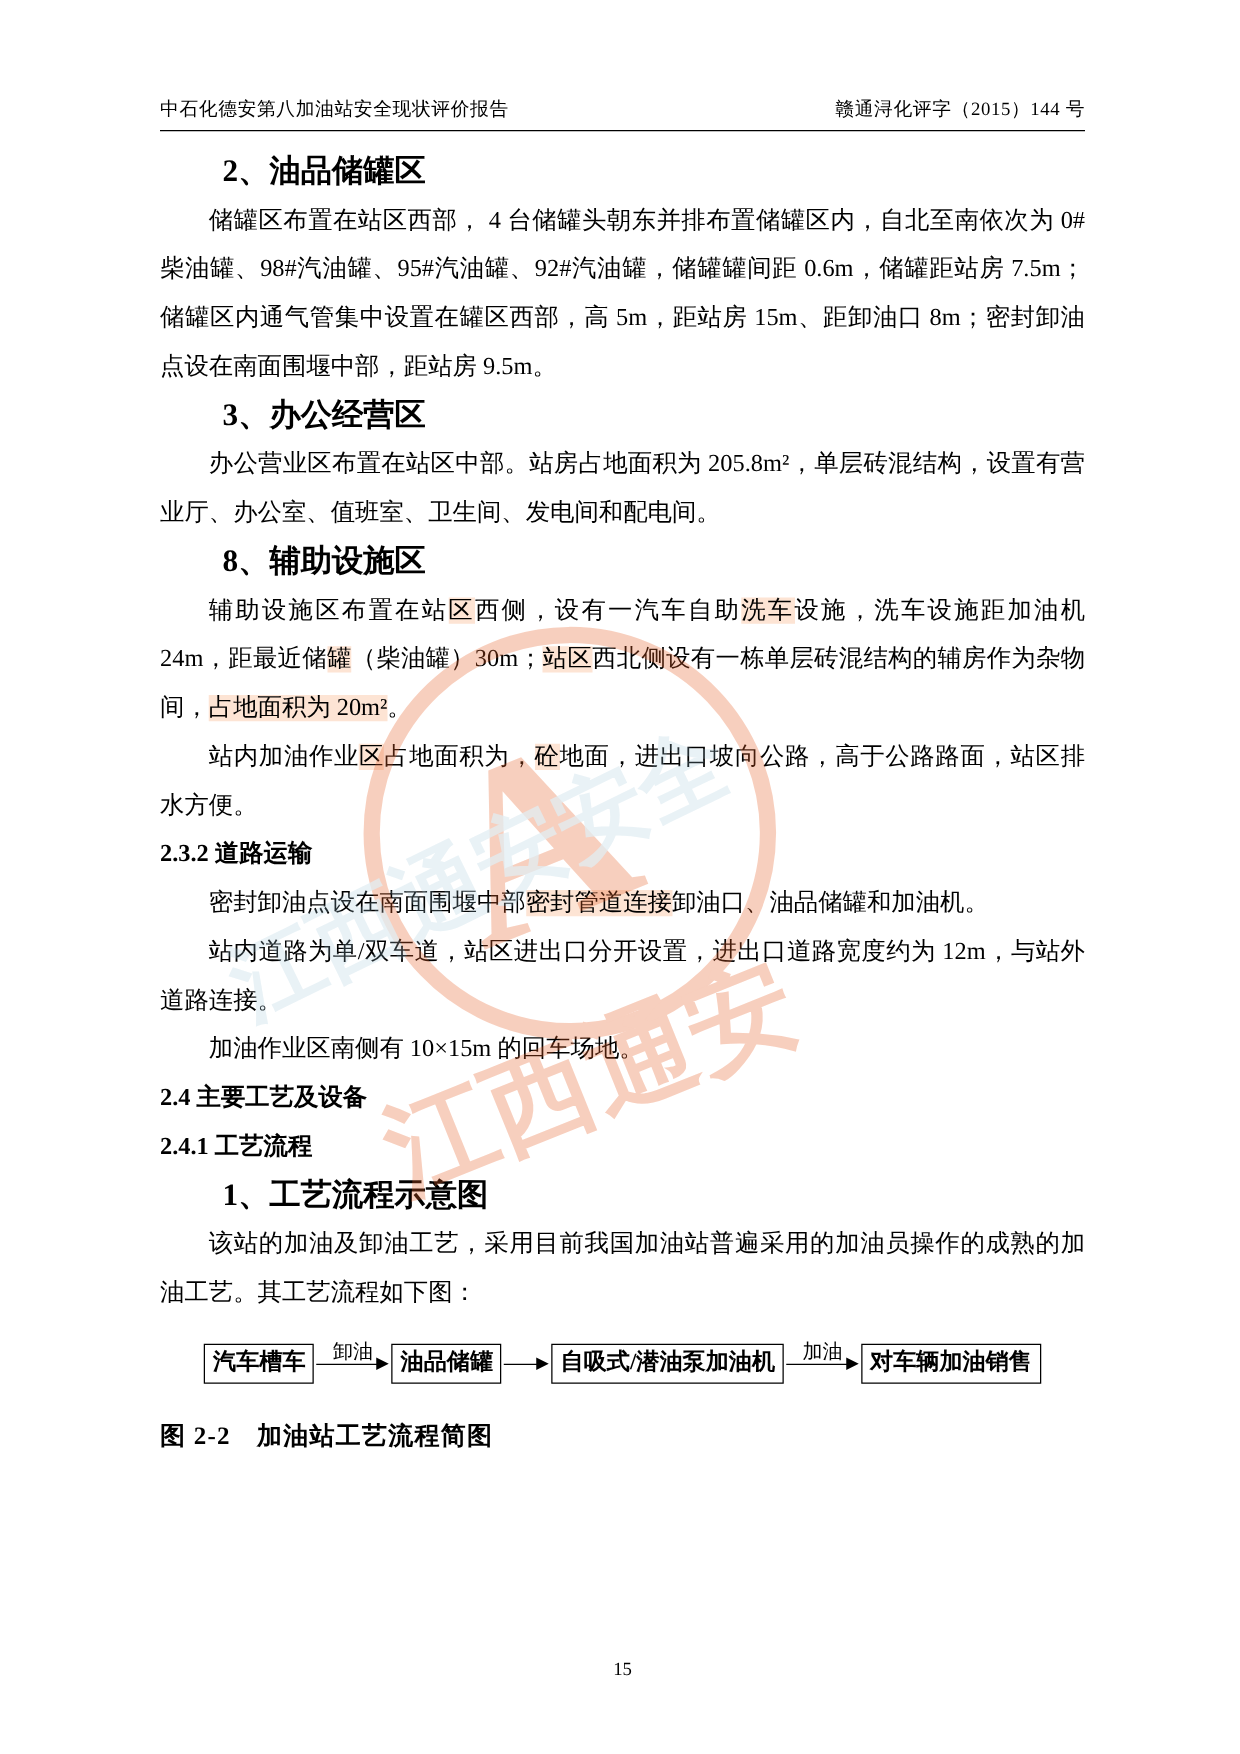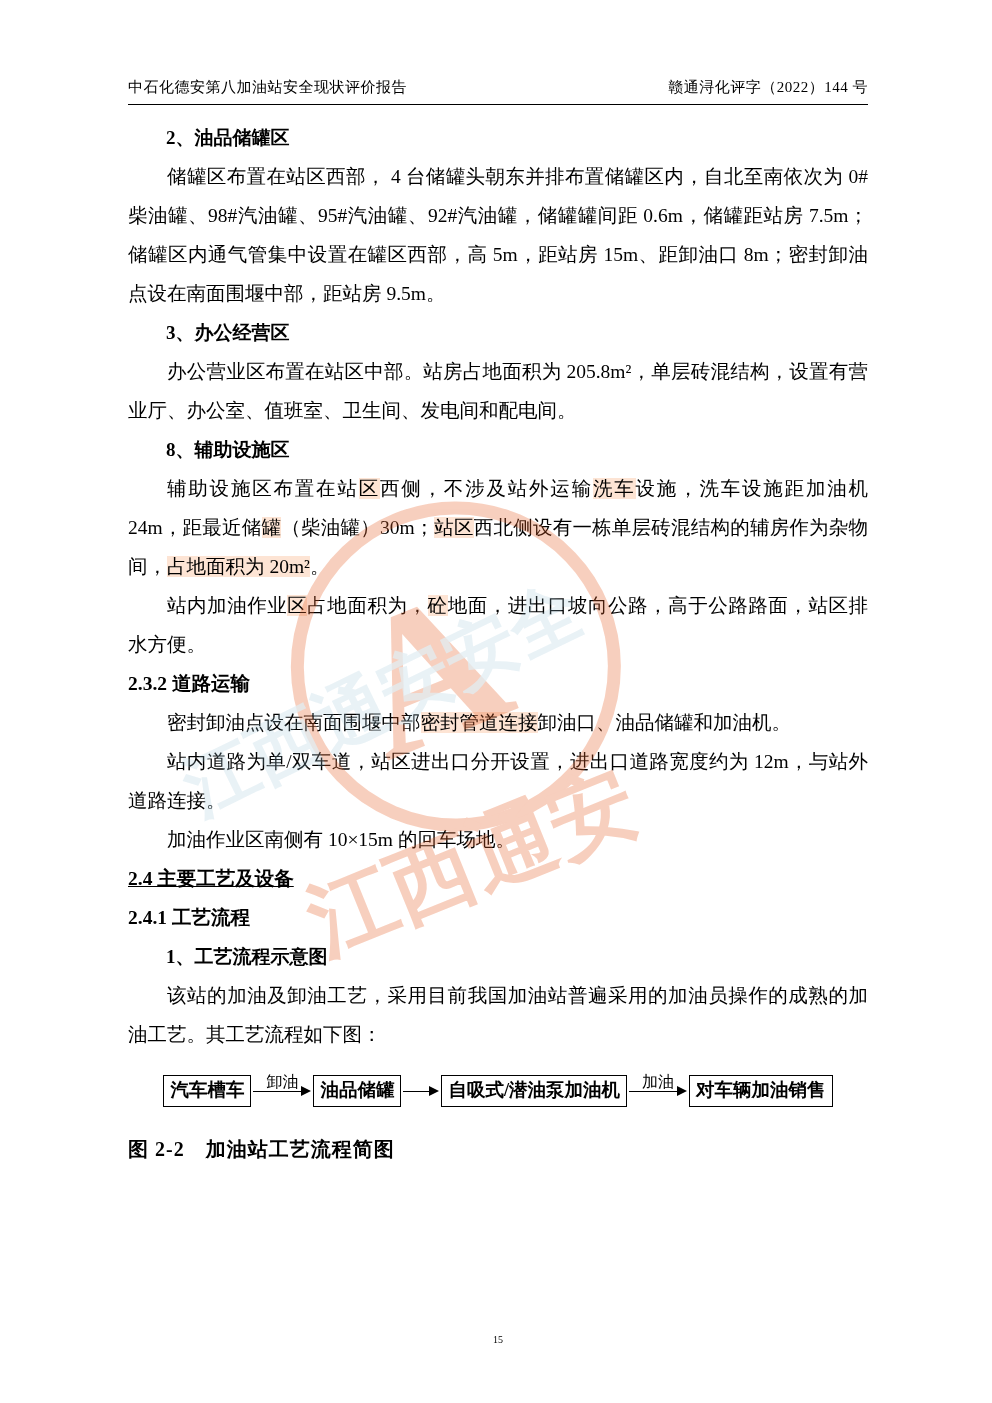--- a/index.html
+++ b/index.html
@@ -65,31 +65,30 @@
     text-align: justify;
     text-justify: inter-ideograph;
   }
   .indent {
     text-indent: 2em;
   }
   .h-sec {
     font-weight: bold;
     font-size: 19.5px;
     margin: 0;
-    text-decoration: underline;
   }
   .h-sub {
     font-weight: bold;
     font-size: 19.5px;
     margin: 0;
     text-indent: 0;
   }
   .h-sub2 {
     font-weight: bold;
-    font-size: 19px;
+    font-size: 25px;
     margin: 0;
     text-indent: 2em;
   }
   .hl {
     background: #fde4d4;
   }
   
   .flow {
     position: relative;
     margin-top: 14px;
@@ -151,21 +150,21 @@
     margin-top: 16px;
     letter-spacing: 1px;
   }
   
   .page-number {
     position: absolute;
     bottom: 58px;
     left: 0;
     width: 740px;
     text-align: center;
-    font-size: 10px;
+    font-size: 15px;
   }
   
   .watermark {
     position: absolute;
     left: 0;
     top: 0;
     width: 992px;
     height: 1403px;
     pointer-events: none;
     z-index: 5;
@@ -224,34 +223,34 @@
 </style>
 </head>
 <body>
 
 <div class="page">
 
   <div class="content">
 
     <div class="header">
       <span class="left">中石化德安第八加油站安全现状评价报告</span>
-      <span class="right">赣通浔化评字（2022）144 号</span>
+      <span class="right">赣通浔化评字（2015）144 号</span>
     </div>
     <div class="header-rule"></div>
 
     <div class="body">
 
       <p class="indent h-sub2">2、油品储罐区</p>
       <p class="indent">储罐区布置在站区西部，  4 台储罐头朝东并排布置储罐区内，自北至南依次为 0#柴油罐、98#汽油罐、95#汽油罐、92#汽油罐，储罐罐间距 0.6m，储罐距站房 7.5m；储罐区内通气管集中设置在罐区西部，高 5m，距站房 15m、距卸油口 8m；密封卸油点设在南面围堰中部，距站房 9.5m。</p>
 
       <p class="indent h-sub2">3、办公经营区</p>
       <p class="indent">办公营业区布置在站区中部。站房占地面积为 205.8m²，单层砖混结构，设置有营业厅、办公室、值班室、卫生间、发电间和配电间。</p>
 
       <p class="indent h-sub2">8、辅助设施区</p>
-      <p class="indent"><span>辅助设施区布置在站</span><span class="hl">区</span><span>西侧，不涉及站外运输</span><span class="hl">洗车</span><span>设施，洗车设施距加油机 24m，距最近储</span><span class="hl">罐</span><span>（柴油罐）30m；</span><span class="hl">站区</span><span>西北侧设有一栋单层砖混结构的辅房作为杂物间，</span><span class="hl">占地面积为 20m²</span><span>。</span></p>
+      <p class="indent"><span>辅助设施区布置在站</span><span class="hl">区</span><span>西侧，设有一汽车自助</span><span class="hl">洗车</span><span>设施，洗车设施距加油机 24m，距最近储</span><span class="hl">罐</span><span>（柴油罐）30m；</span><span class="hl">站区</span><span>西北侧设有一栋单层砖混结构的辅房作为杂物间，</span><span class="hl">占地面积为 20m²</span><span>。</span></p>
 
       <p class="indent"><span>站内加油作业</span><span class="hl">区</span><span>占地面积为，</span><span class="hl">砼</span><span>地面，进出口坡向公路，高于公路路面，站区排水方便。</span></p>
 
       <p class="h-sub">2.3.2 道路运输</p>
 
 
       <p class="indent"><span>密封卸油点设在南面围堰中部</span><span class="hl">密封管道连接</span><span>卸油口、油品储罐和加油机。</span></p>
 
       <p class="indent">站内道路为单/双车道，站区进出口分开设置，进出口道路宽度约为 12m，与站外道路连接。</p>
 

